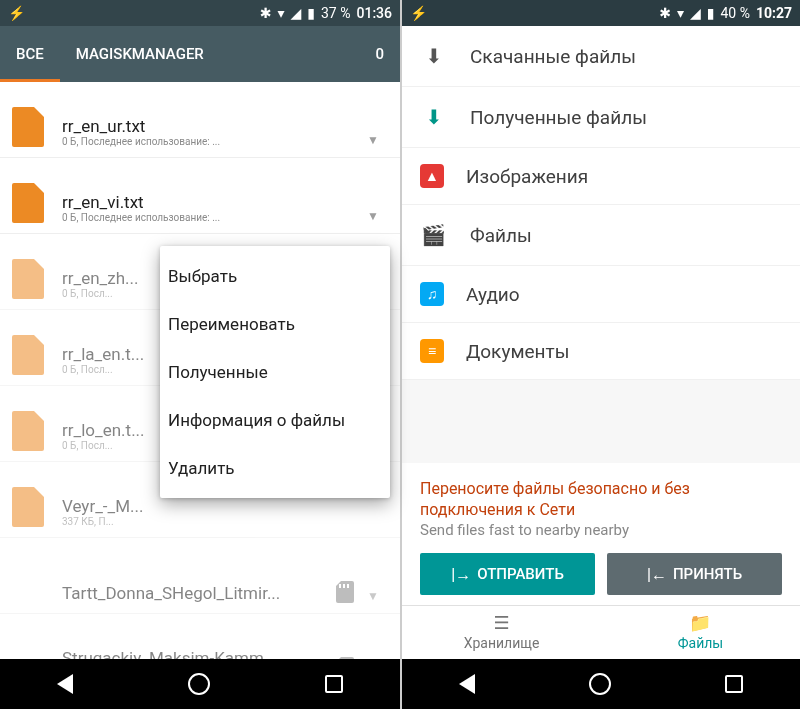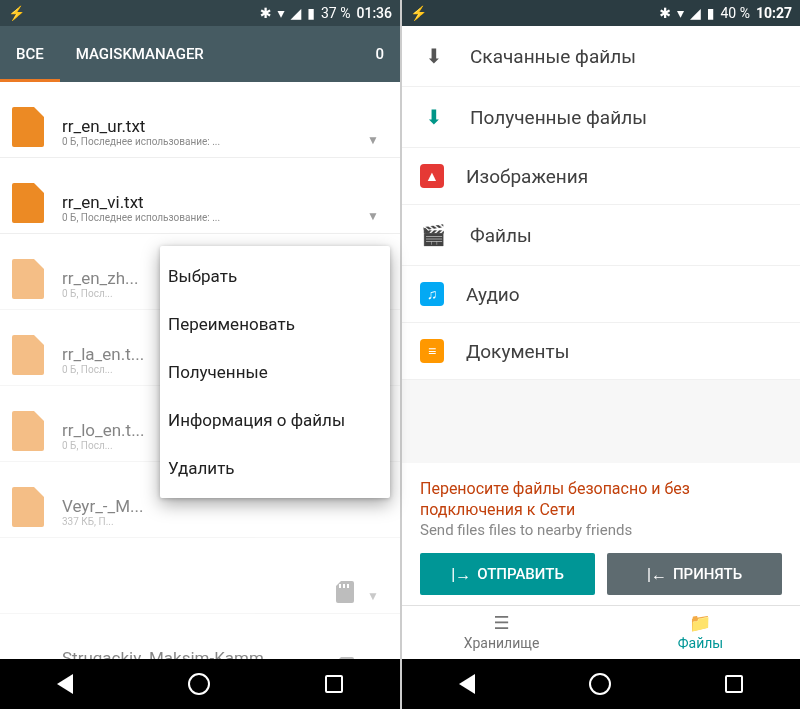--- a/index.html
+++ b/index.html
@@ -187,20 +187,21 @@
       <div class="file-row dim">
         <div class="file-icon"></div>
         <div class="file-text">
           <div class="file-name">Veyr_-_M...</div>
           <div class="file-meta">337 КБ, П...</div>
         </div>
       </div>
       <div class="file-row dim">
         <div class="file-icon invisible-icon"></div>
         <div class="file-text">
+          <div class="file-name">Tartt_Donna_SHegol_Litmir...</div>
         </div>
         <div class="sd-icon"></div>
         <div class="chev">▼</div>
       </div>
       <div class="file-row dim">
         <div class="file-icon invisible-icon"></div>
         <div class="file-text">
           <div class="file-name">Strugackiy_Maksim-Kamm...</div>
           <div class="file-meta">364 КБ, Последнее использовани...</div>
         </div>
@@ -260,21 +261,21 @@
         <div class="cat-icon ci-aud">♫</div>
         <div class="cat-label">Аудио</div>
       </div>
       <div class="cat-row">
         <div class="cat-icon ci-doc">≡</div>
         <div class="cat-label">Документы</div>
       </div>
 
       <div class="transfer-block">
         <div class="transfer-title">Переносите файлы безопасно и без подключения к Сети</div>
-        <div class="transfer-sub">Send files files to nearby friends</div>
+        <div class="transfer-sub">Send files fast to nearby nearby</div>
         <div class="btn-row">
           <div class="btn btn-send">
             <span class="arr">|→</span>
             <span>ОТПРАВИТЬ</span>
           </div>
           <div class="btn btn-recv">
             <span class="arr">|←</span>
             <span>ПРИНЯТЬ</span>
           </div>
         </div>

